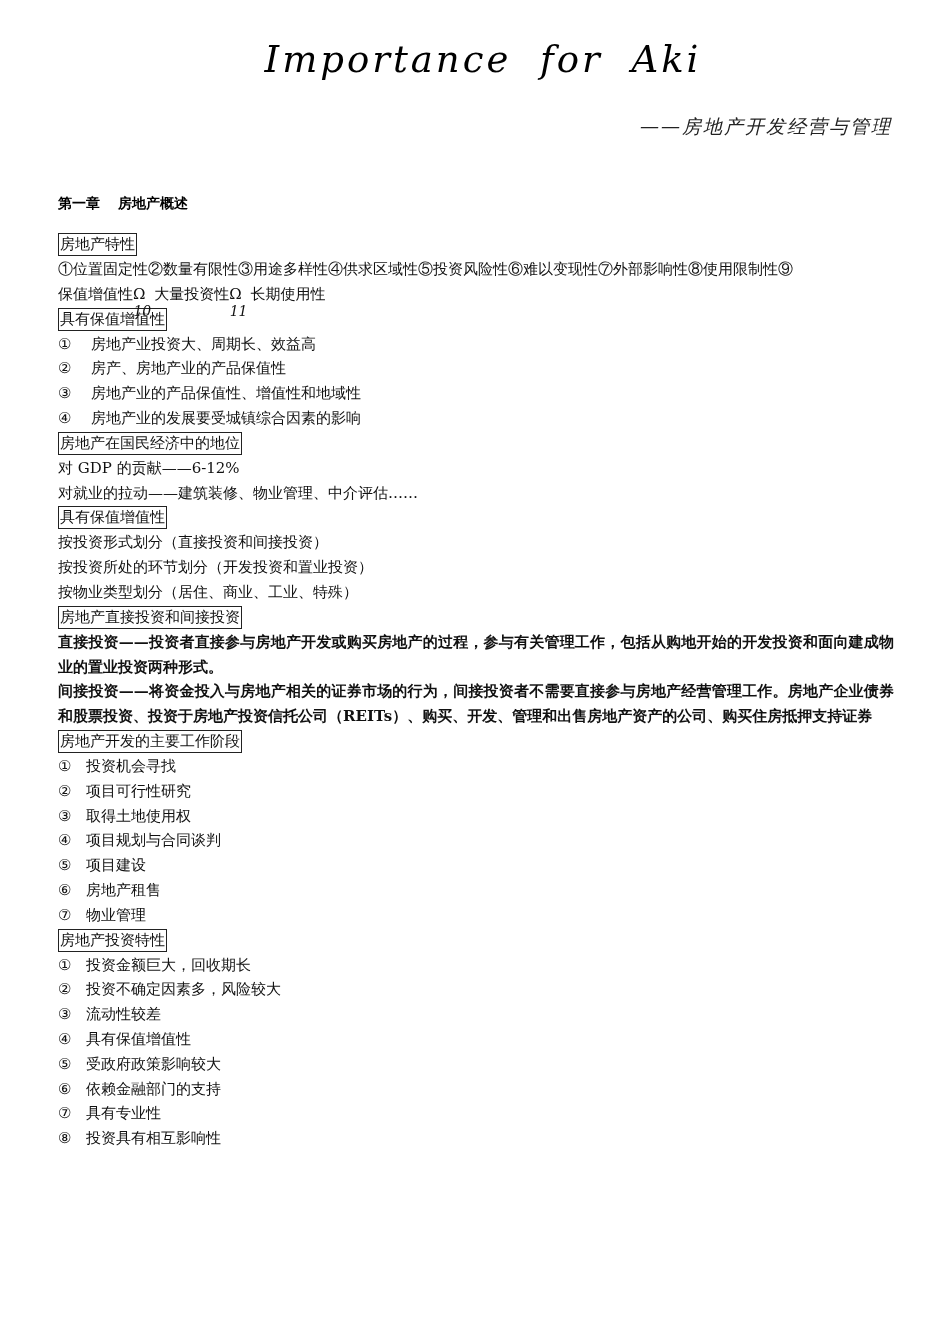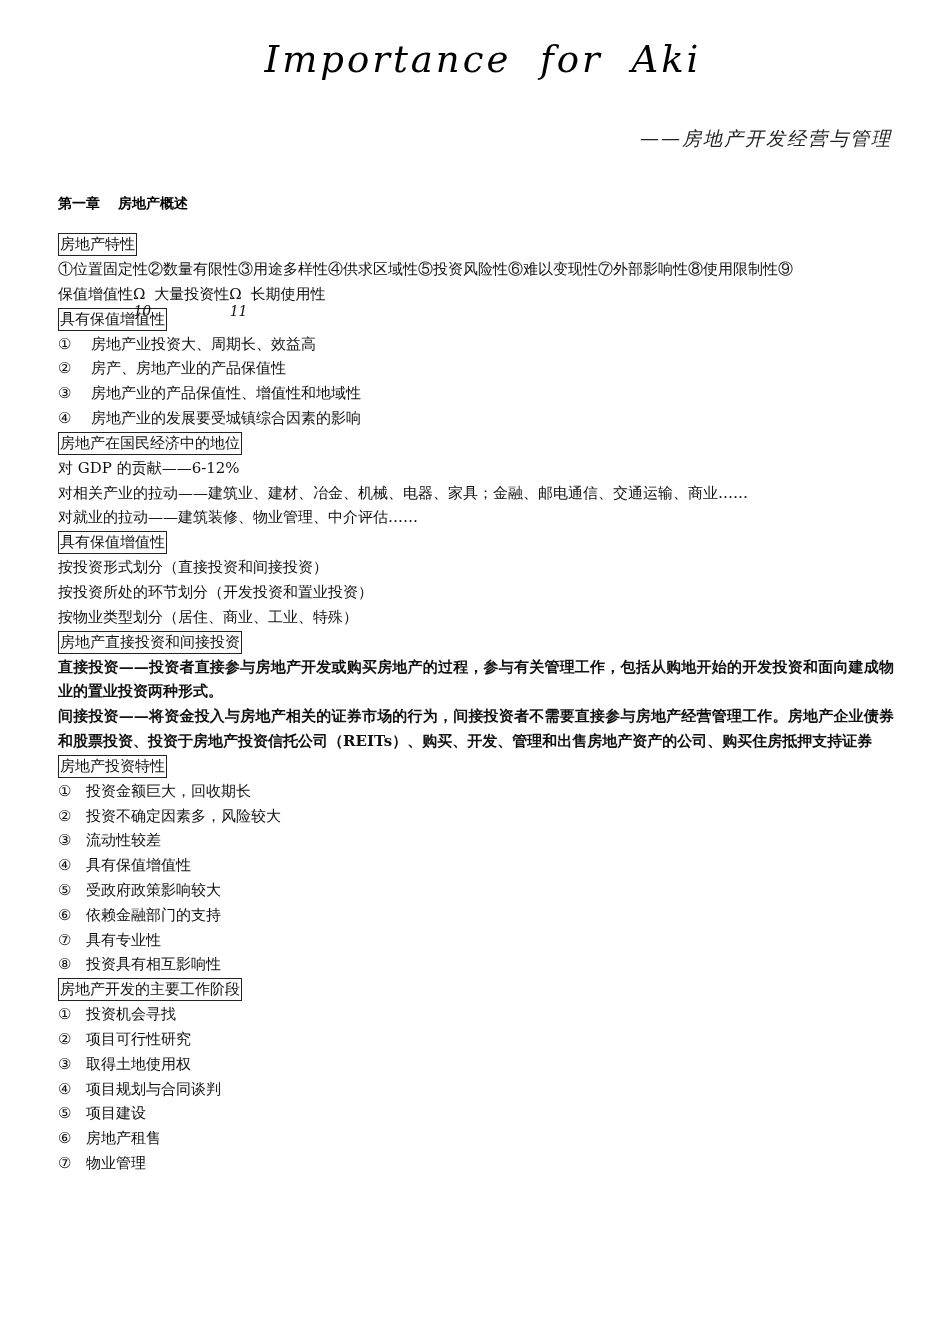--- a/index.html
+++ b/index.html
@@ -11,21 +11,21 @@
     .title {
       position: absolute; left: 0; right: 0; top: 38px;
       text-align: center;
       font-family: "DejaVu Serif", serif;
       font-style: italic;
       font-size: 37px; letter-spacing: 3px; word-spacing: 14px;
       color: #000;
       padding-left: 16px;
     }
     .subtitle {
-      position: absolute; right: 58px; top: 126px;
+      position: absolute; right: 58px; top: 114px;
       font-size: 19px; letter-spacing: 2px; font-style: italic;
       color: #222;
     }
     .content {
       position: absolute; left: 58px; top: 190px; width: 836px;
     }
     .chapter {
       font-family: "DejaVu Sans", "Liberation Sans", sans-serif;
       font-weight: bold; font-size: 14px; height: 40px; line-height: 26px;
       margin-bottom: 2px; color: #000;
@@ -65,53 +65,52 @@
     <div class="line"><span class="boxed">具有保值增值性</span></div>
     <div class="line"><span class="num wide">①</span><span>房地产业投资大、周期长、效益高</span></div>
     <div class="line"><span class="num wide">②</span><span>房产、房地产业的产品保值性</span></div>
     <div class="line"><span class="num wide">③</span><span>房地产业的产品保值性、增值性和地域性</span></div>
     <div class="line"><span class="num wide">④</span><span>房地产业的发展要受城镇综合因素的影响</span></div>
   </div>
 
   <div>
     <div class="line"><span class="boxed">房地产在国民经济中的地位</span></div>
     <div class="line latin-mix">对 GDP 的贡献——6-12%</div>
-    <div class="line">对相关产业的拉动——建筑业、建材、冶金、机械、电器、家具；金融、邮电通信、交通运输、商业……</div>
     <div class="line">对就业的拉动——建筑装修、物业管理、中介评估……</div>
   </div>
 
   <div>
     <div class="line"><span class="boxed">具有保值增值性</span></div>
     <div class="line">按投资形式划分（直接投资和间接投资）</div>
     <div class="line">按投资所处的环节划分（开发投资和置业投资）</div>
     <div class="line">按物业类型划分（居住、商业、工业、特殊）</div>
   </div>
 
   <div>
     <div class="line"><span class="boxed">房地产直接投资和间接投资</span></div>
     <div class="para">直接投资——投资者直接参与房地产开发或购买房地产的过程，参与有关管理工作，包括从购地开始的开发投资和面向建成物业的置业投资两种形式。</div>
     <div class="para">间接投资——将资金投入与房地产相关的证券市场的行为，间接投资者不需要直接参与房地产经营管理工作。房地产企业债券和股票投资、投资于房地产投资信托公司（REITs）、购买、开发、管理和出售房地产资产的公司、购买住房抵押支持证券</div>
   </div>
 
   <div>
+    <div class="line"><span class="boxed">房地产开发的主要工作阶段</span></div>
+    <div class="line"><span class="num">①</span><span>投资机会寻找</span></div>
+    <div class="line"><span class="num">②</span><span>项目可行性研究</span></div>
+    <div class="line"><span class="num">③</span><span>取得土地使用权</span></div>
+    <div class="line"><span class="num">④</span><span>项目规划与合同谈判</span></div>
+    <div class="line"><span class="num">⑤</span><span>项目建设</span></div>
+    <div class="line"><span class="num">⑥</span><span>房地产租售</span></div>
+    <div class="line"><span class="num">⑦</span><span>物业管理</span></div>
+  </div>
+
+  <div>
     <div class="line"><span class="boxed">房地产投资特性</span></div>
     <div class="line"><span class="num">①</span><span>投资金额巨大，回收期长</span></div>
     <div class="line"><span class="num">②</span><span>投资不确定因素多，风险较大</span></div>
     <div class="line"><span class="num">③</span><span>流动性较差</span></div>
     <div class="line"><span class="num">④</span><span>具有保值增值性</span></div>
     <div class="line"><span class="num">⑤</span><span>受政府政策影响较大</span></div>
     <div class="line"><span class="num">⑥</span><span>依赖金融部门的支持</span></div>
     <div class="line"><span class="num">⑦</span><span>具有专业性</span></div>
     <div class="line"><span class="num">⑧</span><span>投资具有相互影响性</span></div>
   </div>
 
-  <div>
-    <div class="line"><span class="boxed">房地产开发的主要工作阶段</span></div>
-    <div class="line"><span class="num">①</span><span>投资机会寻找</span></div>
-    <div class="line"><span class="num">②</span><span>项目可行性研究</span></div>
-    <div class="line"><span class="num">③</span><span>取得土地使用权</span></div>
-    <div class="line"><span class="num">④</span><span>项目规划与合同谈判</span></div>
-    <div class="line"><span class="num">⑤</span><span>项目建设</span></div>
-    <div class="line"><span class="num">⑥</span><span>房地产租售</span></div>
-    <div class="line"><span class="num">⑦</span><span>物业管理</span></div>
-  </div>
-
 </div>
 
 </body></html>

